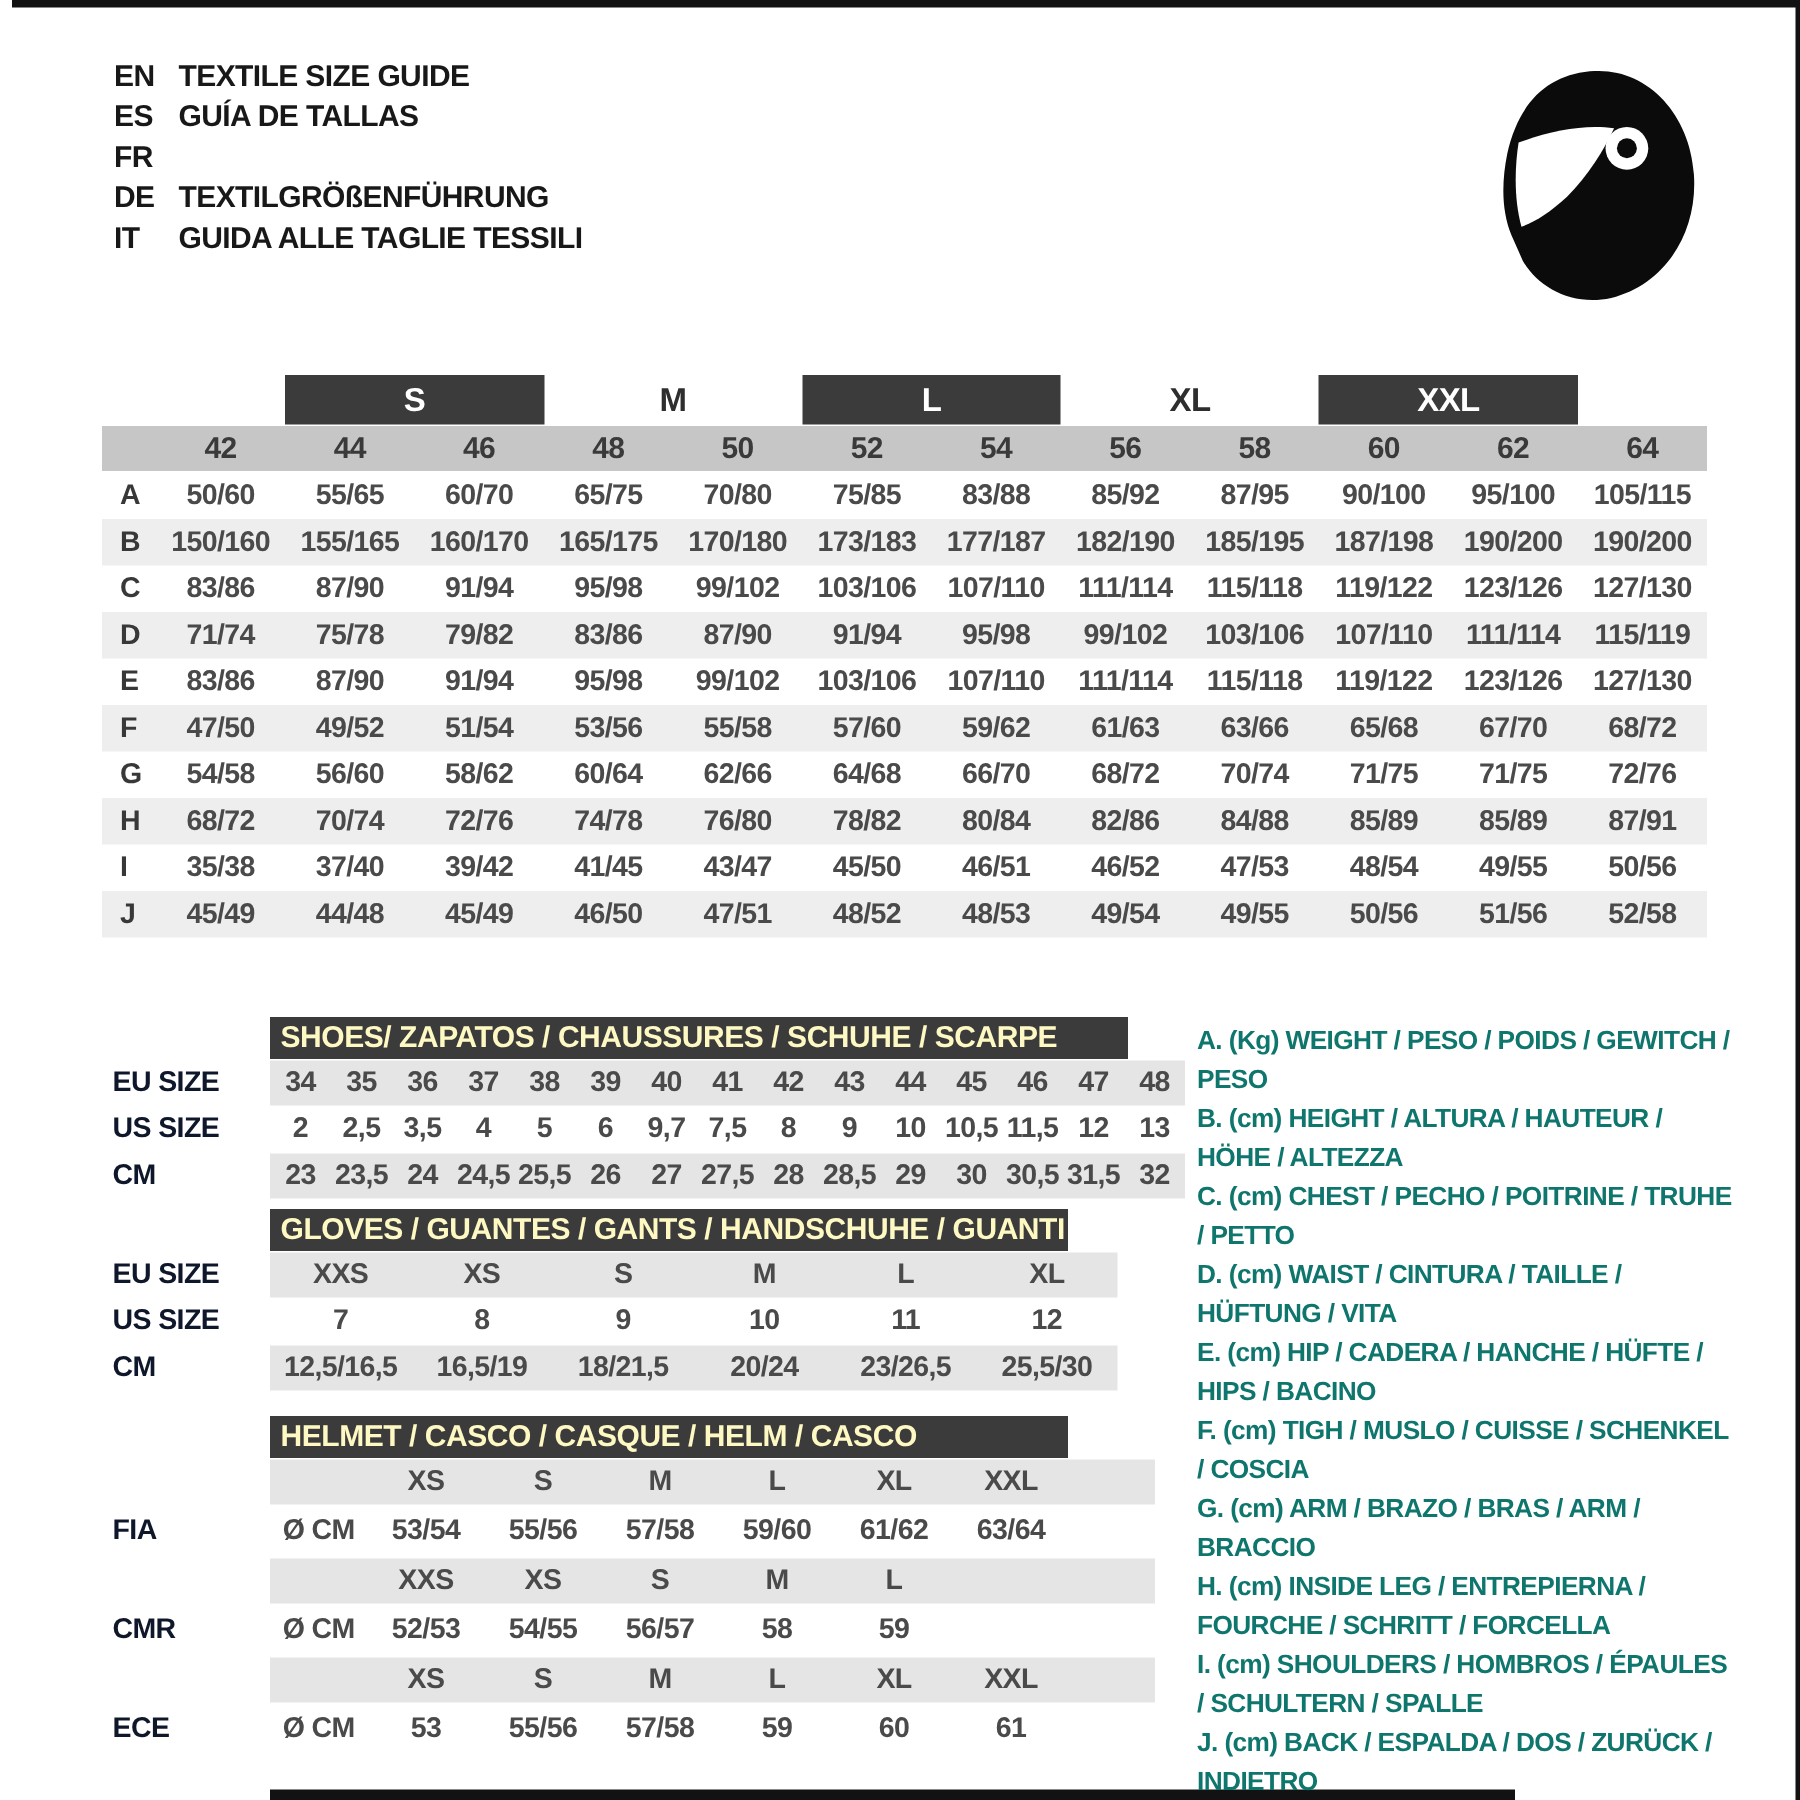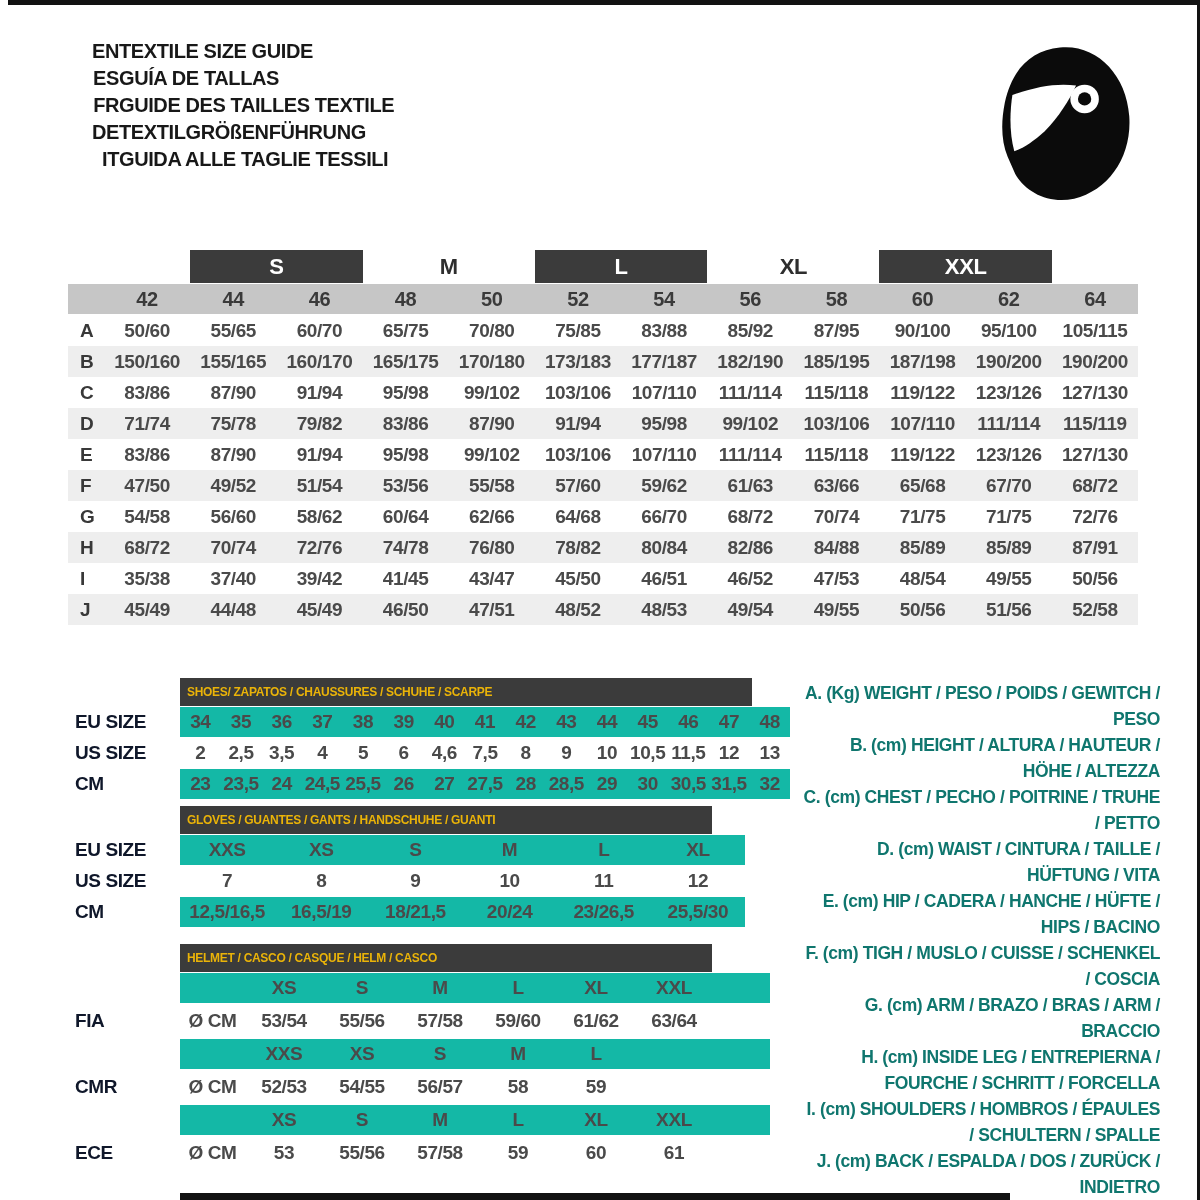--- a/index.html
+++ b/index.html
@@ -1,17 +1,17 @@
 <!DOCTYPE html>
 <html><head>
 <meta charset="utf-8">
 <style>
   html,body{margin:0;padding:0;background:#fff;}
   #page{position:relative;width:1200px;height:1200px;background:#ffffff;overflow:hidden;
-        font-family:"Liberation Sans",sans-serif;font-weight:bold;color:#1f1f1f;letter-spacing:-0.4px;text-align:right;}
+        font-family:"Liberation Sans",sans-serif;font-weight:bold;color:#1f1f1f;letter-spacing:-0.4px;}
 
   
   #top-border{position:absolute;left:8px;top:0;width:1192px;height:5px;background:#121212;}
   #right-border{position:absolute;right:0;top:0;width:3px;height:1200px;background:#121212;}
   #bottom-bar{position:absolute;left:180px;top:1193px;width:830px;height:7px;background:#121212;}
 
   
   #langs{position:absolute;left:76px;top:38px;}
   .lrow{display:flex;height:27px;align-items:center;font-size:20px;color:#181818;}
   .lcode{width:43px;}
@@ -26,31 +26,31 @@
   .band.boxed{background:#3b3b3b;color:#ffffff;}
   #sizes{position:absolute;left:68px;top:284px;width:1070px;height:30px;background:#c6c6c6;}
   #sizes .cell{font-size:20px;color:#3a3a3a;}
   #grid-rows{position:absolute;left:68px;top:315px;width:1070px;}
   .trow{height:31px;}
   .trow.alt{background:#eeeeee;}
   .cell{display:flex;align-items:center;justify-content:center;font-size:19px;color:#4a4a4a;}
   .cell.lbl{justify-content:flex-start;padding-left:12px;color:#383838;}
 
   
-  .section-title{position:absolute;background:#3b3b3b;color:#eab308;display:flex;align-items:center;
-                 padding-left:7px;font-size:12px;height:28px;letter-spacing:-0.3px;}
+  .section-title{position:absolute;background:#3b3b3b;color:#fef9c3;display:flex;align-items:center;
+                 padding-left:7px;font-size:20px;height:28px;letter-spacing:-0.3px;}
   #shoes-title{left:180px;top:678px;width:565px;}
   #gloves-title{left:180px;top:806px;width:525px;}
   #helmet-title{left:180px;top:944px;width:525px;}
 
   
   .srow{display:flex;height:30px;margin-bottom:1px;}
   .slabel{width:105px;display:flex;align-items:center;font-size:19px;color:#0f172a;}
   .sband{flex:1;display:grid;}
-  .graycells{background:#14b8a6;}
+  .graycells{background:#e5e5e5;}
   #shoes-rows{position:absolute;left:75px;top:707px;width:715px;}
   #gloves-rows{position:absolute;left:75px;top:835px;width:670px;}
   #helmet-rows{position:absolute;left:75px;top:973px;width:695px;}
   #helmet-rows .srow{margin-bottom:3px;}
   .hband{grid-template-columns:65px repeat(6,78px) 1fr;}
   .gband{grid-template-columns:repeat(6,1fr);}
   .shband{grid-template-columns:repeat(15,1fr);}
 
   
   #legend{position:absolute;left:798px;top:680px;width:362px;}
@@ -68,21 +68,20 @@
       <div class="lrow">
         <span class="lcode">EN</span>
         <span class="llabel">TEXTILE SIZE GUIDE</span>
       </div>
       <div class="lrow">
         <span class="lcode">ES</span>
         <span class="llabel">GUÍA DE TALLAS</span>
       </div>
       <div class="lrow">
         <span class="lcode">FR</span>
-        <span class="llabel">GUIDE DES TAILLES TEXTILE</span>
       </div>
       <div class="lrow">
         <span class="lcode">DE</span>
         <span class="llabel">TEXTILGRÖßENFÜHRUNG</span>
       </div>
       <div class="lrow">
         <span class="lcode">IT</span>
         <span class="llabel">GUIDA ALLE TAGLIE TESSILI</span>
       </div>
     </div>
@@ -295,21 +294,21 @@
       </div>
       <div class="srow">
         <div class="slabel">US SIZE</div>
         <div class="sband shband">
           <div class="cell">2</div>
           <div class="cell">2,5</div>
           <div class="cell">3,5</div>
           <div class="cell">4</div>
           <div class="cell">5</div>
           <div class="cell">6</div>
-          <div class="cell">4,6</div>
+          <div class="cell">9,7</div>
           <div class="cell">7,5</div>
           <div class="cell">8</div>
           <div class="cell">9</div>
           <div class="cell">10</div>
           <div class="cell">10,5</div>
           <div class="cell">11,5</div>
           <div class="cell">12</div>
           <div class="cell">13</div>
         </div>
       </div>

